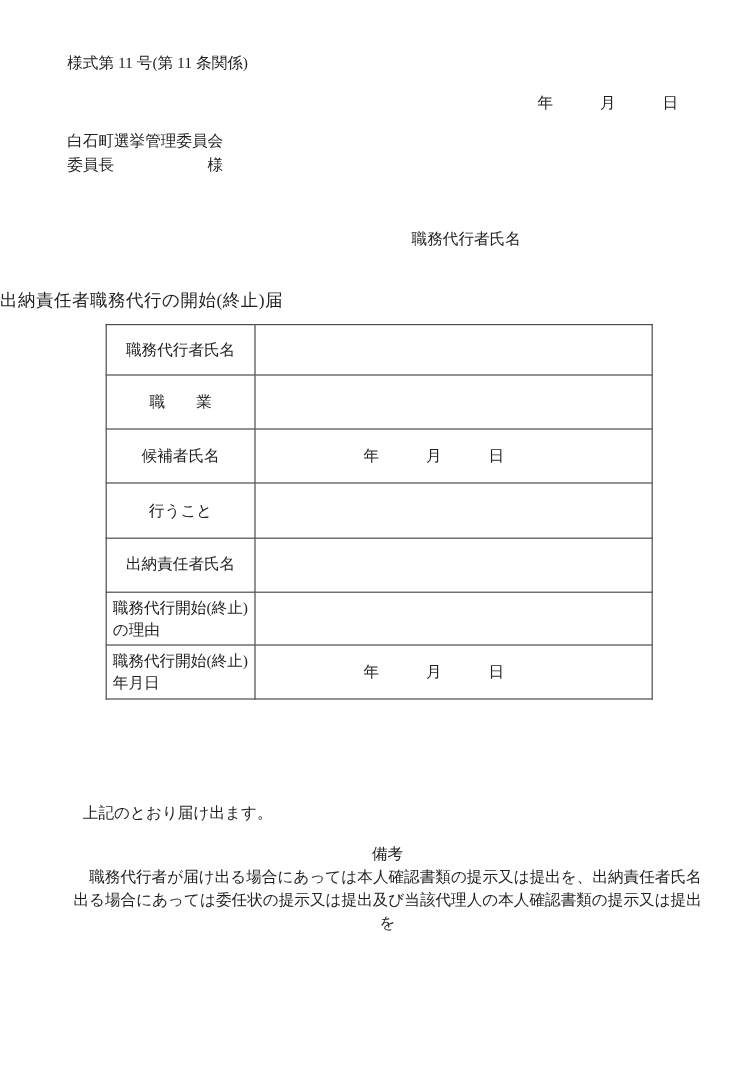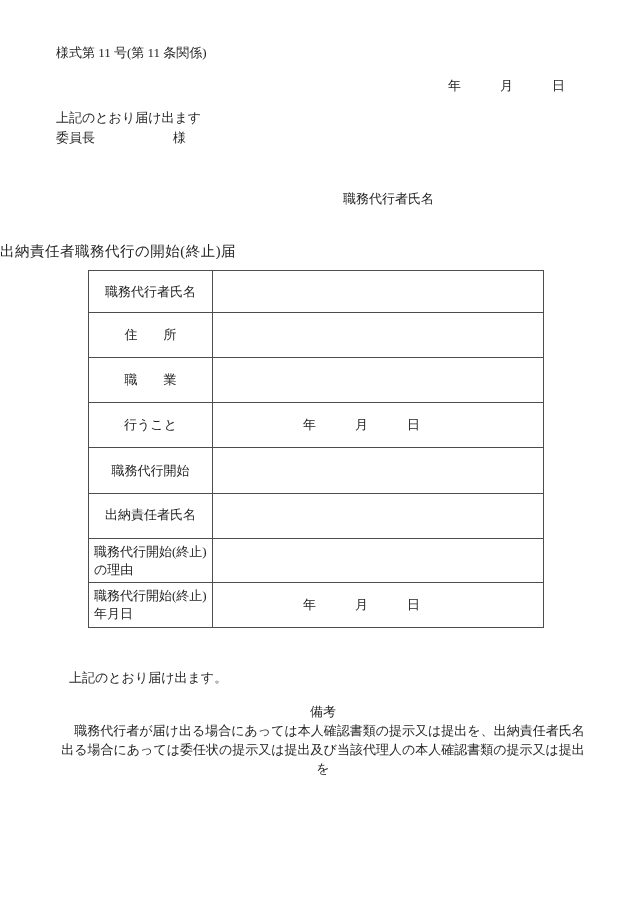--- a/index.html
+++ b/index.html
@@ -57,51 +57,47 @@
 </style>
 </head>
 <body>
 
 <div class="page">
 
   <div class="abs t13 form-number">様式第 11 号(第 11 条関係)</div>
 
   <div class="abs t13 date-line">年　　　月　　　日</div>
 
-  <div class="abs t13 addressee-1">上記のとおり届け出ます</div>
+  <div class="abs t13 addressee-1">白石町選挙管理委員会</div>
   <div class="abs t13 addressee-2">委員長　　　　　　様</div>
 
   <div class="abs t13 signer-label">職務代行者氏名</div>
 
   <div class="abs doc-title">出納責任者職務代行の開始(終止)届</div>
 
   <table class="form-table">
     <colgroup>
         <col class="col-label">
         <col class="col-value">
       </colgroup>
     <tbody>
       <tr class="r1">
         <td class="lab">職務代行者氏名</td>
         <td class="val"></td>
       </tr>
-      <tr class="r2">
-        <td class="lab">住　　所</td>
-        <td class="val"></td>
-      </tr>
       <tr class="r3">
         <td class="lab">職　　業</td>
         <td class="val"></td>
       </tr>
       <tr class="r4">
-        <td class="lab">行うこと</td>
+        <td class="lab">候補者氏名</td>
         <td class="val date-val">年　　　月　　　日</td>
       </tr>
       <tr class="r5">
-        <td class="lab">職務代行開始</td>
+        <td class="lab">行うこと</td>
         <td class="val"></td>
       </tr>
       <tr class="r6">
         <td class="lab">出納責任者氏名</td>
         <td class="val"></td>
       </tr>
       <tr class="r7">
         <td class="lab left">職務代行開始(終止)
 の理由</td>
         <td class="val"></td>

